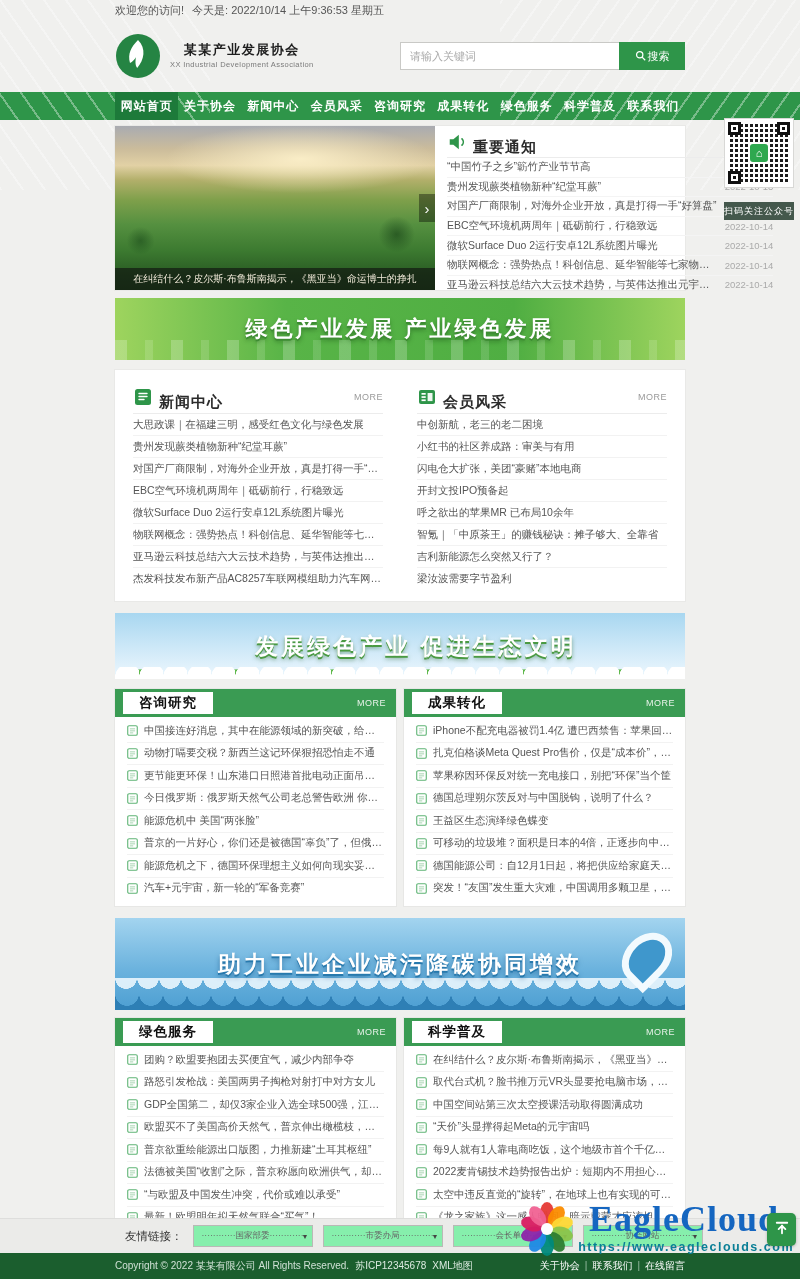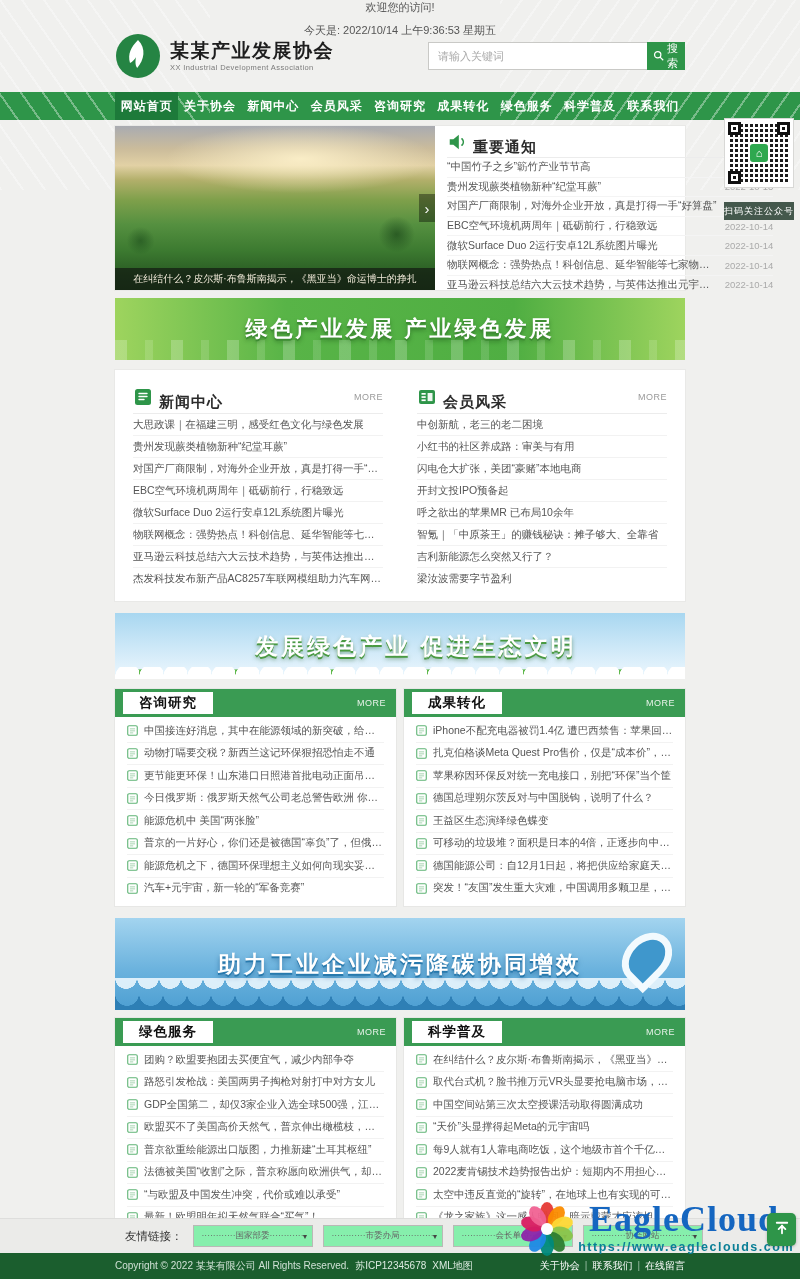--- a/index.html
+++ b/index.html
@@ -11,33 +11,33 @@
   }
   .container{width:570px;margin:0 auto;position:relative;}
 
   
   .deco{position:absolute;top:0;height:190px;opacity:.45;pointer-events:none;}
   .deco.left{left:0;width:210px;background:repeating-linear-gradient(55deg,rgba(255,255,255,.8) 0 2px,transparent 2px 18px);}
   .deco.right{right:0;width:300px;background:repeating-linear-gradient(-55deg,rgba(255,255,255,.8) 0 2px,transparent 2px 16px);}
 
   
   .topbar{height:20px;font-size:11px;color:#555;}
-  .topbar .container{display:flex;align-items:center;height:100%;gap:8px;white-space:nowrap;flex-direction:column;}
+  .topbar .container{display:flex;align-items:center;height:100%;gap:8px;white-space:nowrap;}
 
   
   .header{height:72px;}
   .header .container{display:flex;align-items:center;height:100%;}
   .logo-wrap{display:flex;align-items:center;gap:9px;}
   .logo-circle{width:46px;height:46px;flex:none;}
-  .site-name{font-size:19px;font-weight:bold;color:#1e1e1e;letter-spacing:1.5px;line-height:1.15;text-align:center;}
+  .site-name{font-size:13px;font-weight:bold;color:#1e1e1e;letter-spacing:1.5px;line-height:1.15;text-align:center;}
   .site-sub{font-size:7.5px;color:#7a7a7a;letter-spacing:.4px;margin-top:2px;}
   .search{margin-left:auto;display:flex;align-items:stretch;height:28px;}
   .search input{width:200px;border:1px solid #c9c9c6;border-right:none;background:#fff;padding:0 9px;font-size:11px;color:#333;outline:none;}
   .search input::placeholder{color:#aaa;}
-  .search button{width:38px;background:#2e9549;color:#fff;border:none;font-size:11px;display:flex;align-items:center;justify-content:center;gap:2px;cursor:pointer;}
+  .search button{width:66px;background:#2e9549;color:#fff;border:none;font-size:11px;display:flex;align-items:center;justify-content:center;gap:2px;cursor:pointer;}
 
   
   .nav{background:#2e9549;height:28px;}
   .nav .container{display:flex;height:100%;}
   .nav-item{flex:1;display:flex;align-items:center;justify-content:center;color:#fff;font-size:12px;font-weight:bold;cursor:pointer;letter-spacing:1px;}
   .nav-item.active{background:#1d7a3a;}
 
   
   .row1{margin-top:6px;background:#fff;display:flex;height:164px;box-shadow:0 0 0 1px #e9e9e7;}
   .slider{width:320px;height:164px;position:relative;flex:none;overflow:hidden;}

